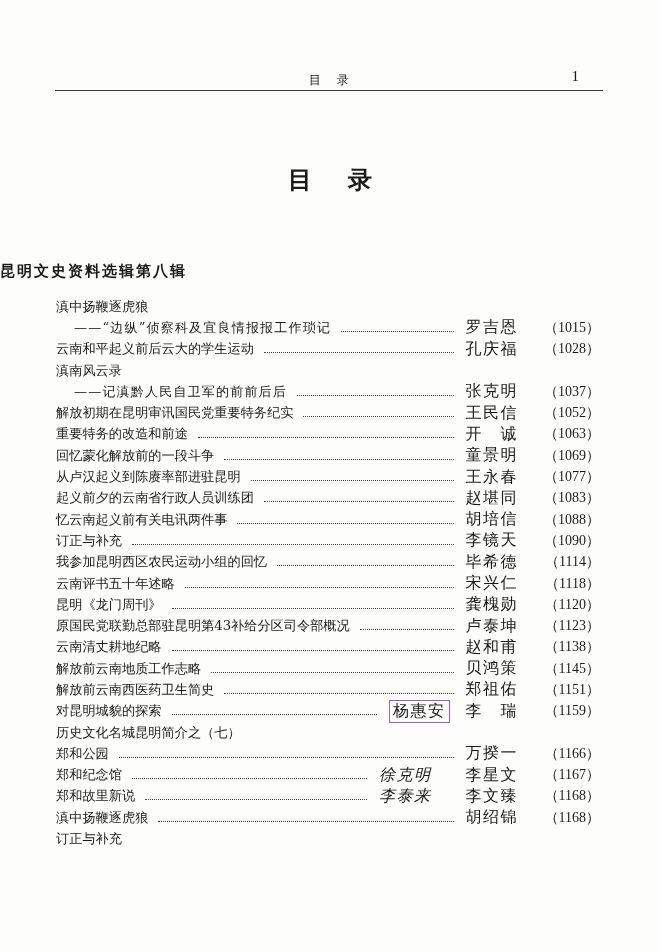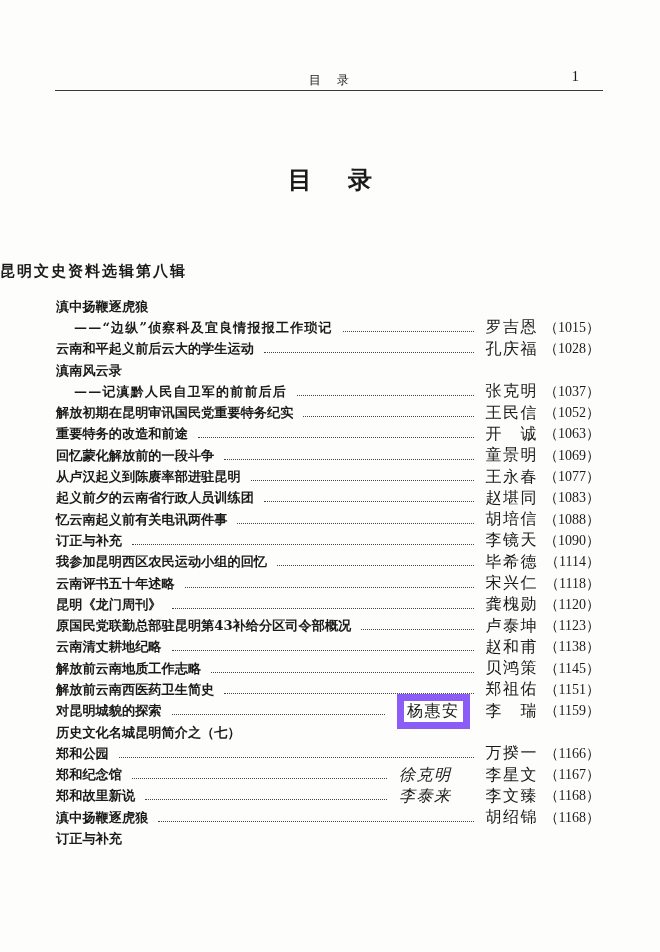--- a/index.html
+++ b/index.html
@@ -32,37 +32,37 @@
       font-size: 15px; font-weight: bold; letter-spacing: 2px;
     }
     .toc {
       position: absolute; left: 56px; top: 296px; width: 544px;
     }
     .row {
       display: flex; align-items: center; height: 21.3px;
       font-size: 13.2px; white-space: nowrap;
     }
     .row.sub .title { padding-left: 18px; font-size: 13px; letter-spacing: 1.2px; }
-    .title { flex: 0 0 auto; font-weight: bold; }
+    .title { flex: 0 0 auto; }
     .leader {
       flex: 1 1 auto; margin: 0 6px 0 10px; height: 1px;
       border-bottom: 1.6px dotted #444; position: relative; top: 3px;
       min-width: 20px;
     }
     .author {
       flex: 0 0 auto; font-size: 16px; letter-spacing: 1.5px;
       margin-left: 6px;
     }
     .author.boxed {
-      border: 7px solid #8b5cf6; padding: 0 3px; margin-right: 10px;
+      border: 1px solid #8b5cf6; padding: 0 3px; margin-right: 10px;
     }
     .author.extra { margin-right: 28px; font-style: italic; }
     .page-ref {
       flex: 0 0 auto; font-family: "Liberation Serif", serif; font-size: 14px;
-      margin-left: 4px; width: 58px; text-align: right;
+      margin-left: 24px; width: 58px; text-align: right;
     }
   </style>
 </head>
 <body>
 
 <div class="running-head">
   <div class="running-title">目录</div>
   <div class="page-number">1</div>
 </div>
 

